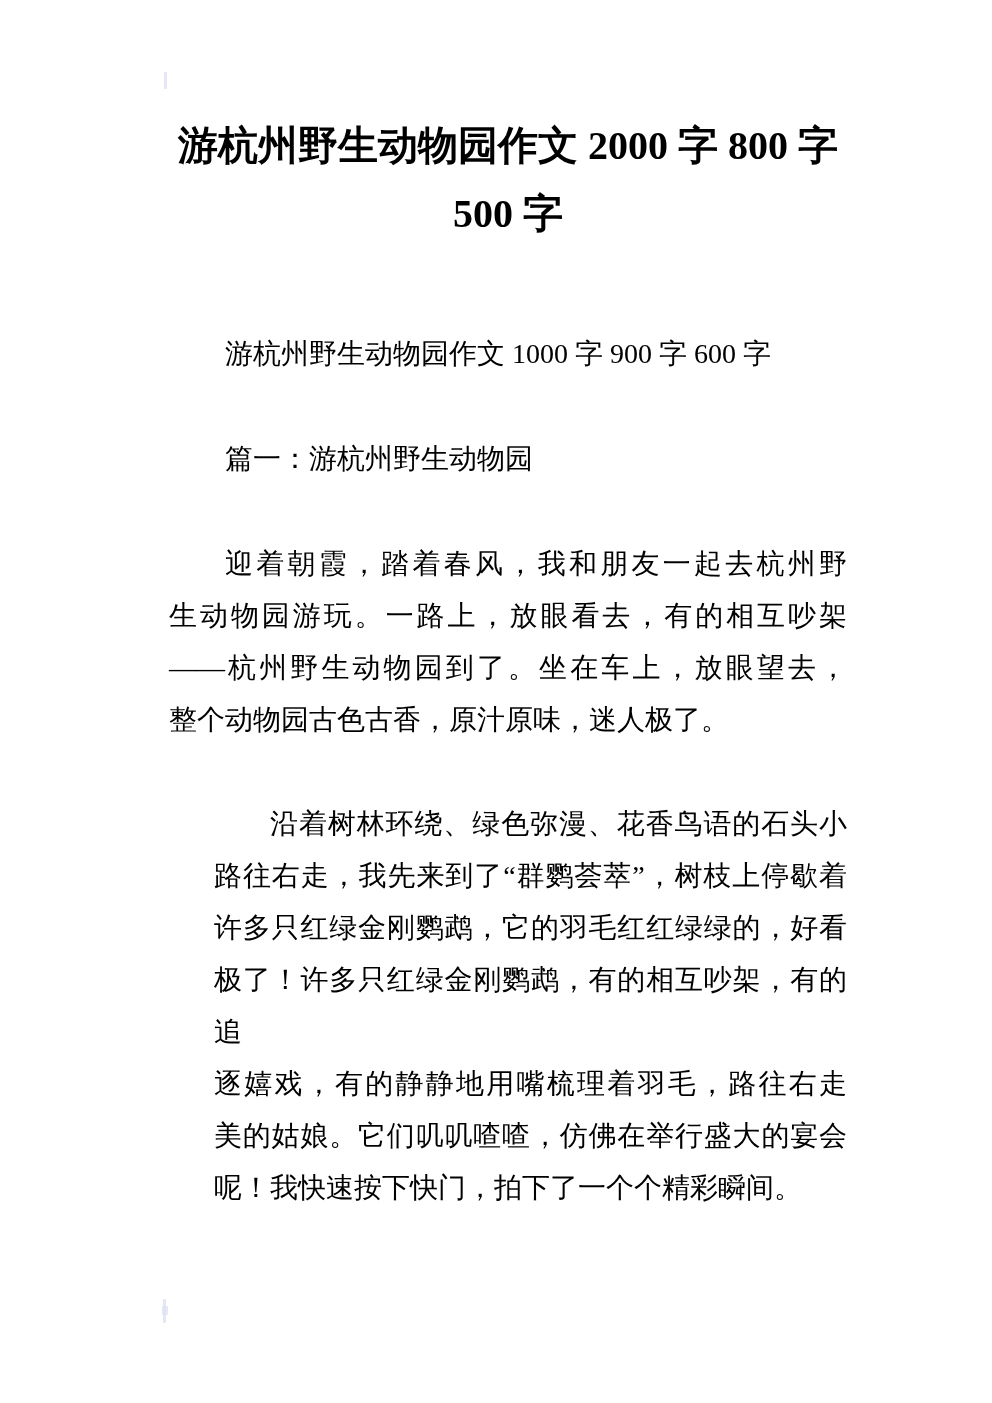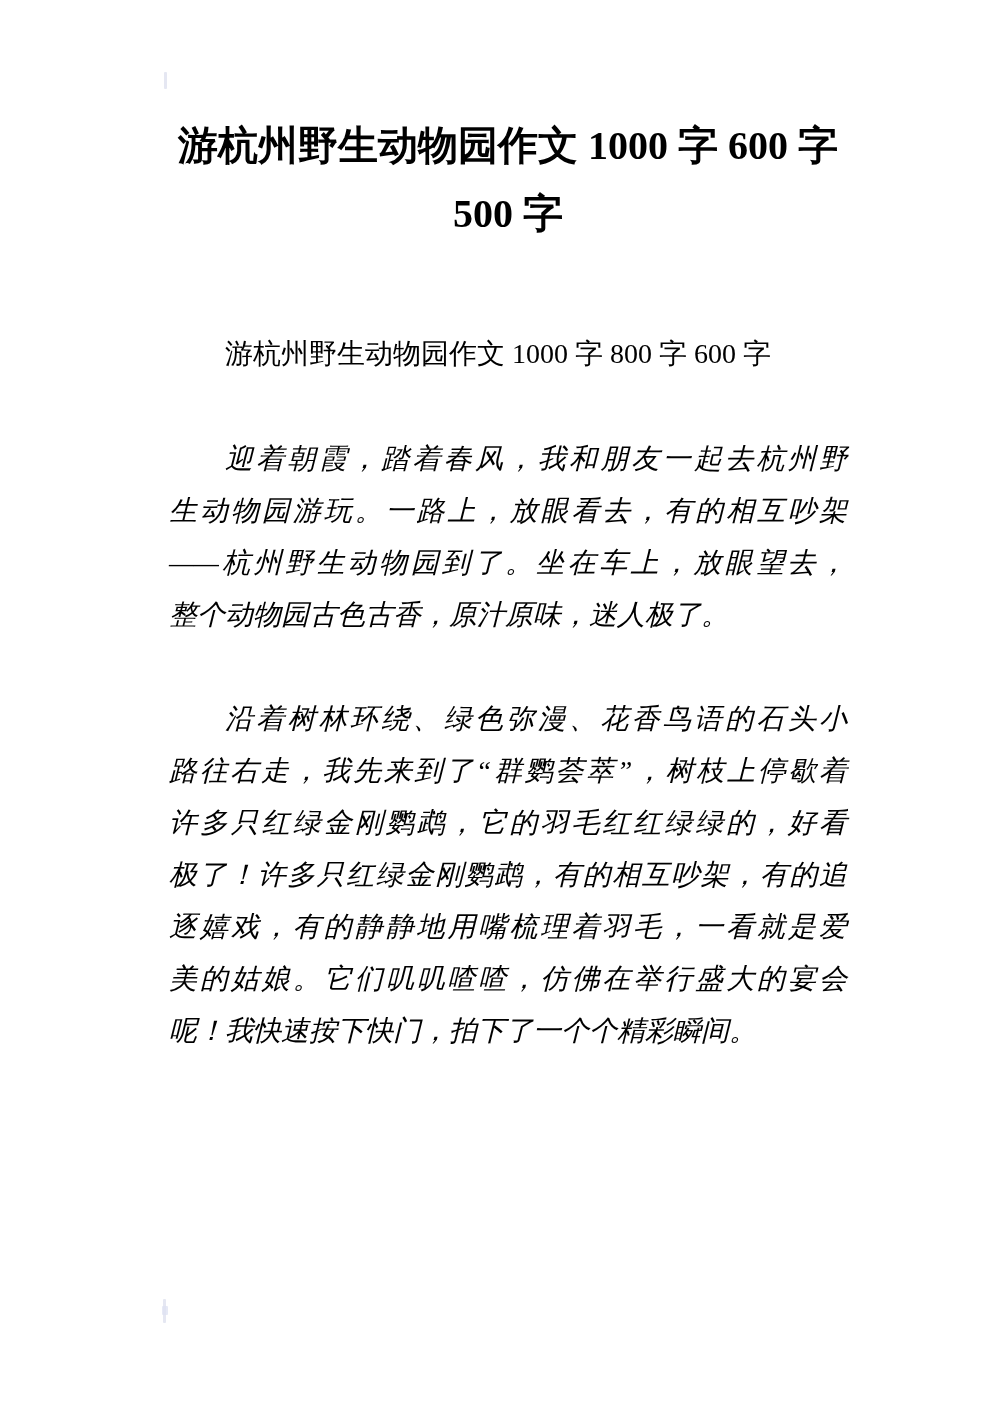--- a/index.html
+++ b/index.html
@@ -37,22 +37,22 @@
     margin-top: 53px;
     font-size: 28px;
     line-height: 52px;
     text-indent: 2em;
   }
   .para {
     font-size: 28px;
     line-height: 52px;
   }
   .para-1 { margin-top: 53px; }
-  .para-2 { margin-top: 52px; }
-  .line { display: block; white-space: nowrap; font-style: italic; }
+  .para-2 { margin-top: 52px; margin-left: 45px; }
+  .line { display: block; white-space: nowrap; }
   .line.first { text-indent: 2em; }
   .line:not(.last) {
     text-align: justify;
     text-align-last: justify;
     text-justify: inter-character;
     white-space: normal;
   }
   
   .artifact {
     position: absolute;
@@ -72,40 +72,41 @@
     background: rgba(222, 226, 242, 0.75);
     border-radius: 1px;
   }
 </style>
 </head>
 <body>
 
 <div class="doc">
 
   <h1 class="title">
-    <span class="tline">游杭州野生动物园作文 1000 字 600 字</span>
+    <span class="tline">游杭州野生动物园作文 2000 字 800 字</span>
     <span class="tline">500 字</span>
   </h1>
 
-  <div class="subtitle">游杭州野生动物园作文 1000 字 800 字 600 字</div>
+  <div class="subtitle">游杭州野生动物园作文 1000 字 900 字 600 字</div>
 
+  <div class="section">篇一：游杭州野生动物园</div>
 
   <div class="para para-1">
       <div class="line first">迎着朝霞，踏着春风，我和朋友一起去杭州野</div>
       <div class="line">生动物园游玩。一路上，放眼看去，有的相互吵架</div>
       <div class="line">——杭州野生动物园到了。坐在车上，放眼望去，</div>
       <div class="line last">整个动物园古色古香，原汁原味，迷人极了。</div>
     </div>
 
   <div class="para para-2">
       <div class="line first">沿着树林环绕、绿色弥漫、花香鸟语的石头小</div>
       <div class="line">路往右走，我先来到了“群鹦荟萃”，树枝上停歇着</div>
       <div class="line">许多只红绿金刚鹦鹉，它的羽毛红红绿绿的，好看</div>
       <div class="line">极了！许多只红绿金刚鹦鹉，有的相互吵架，有的追</div>
-      <div class="line">逐嬉戏，有的静静地用嘴梳理着羽毛，一看就是爱</div>
+      <div class="line">逐嬉戏，有的静静地用嘴梳理着羽毛，路往右走</div>
       <div class="line">美的姑娘。它们叽叽喳喳，仿佛在举行盛大的宴会</div>
       <div class="line last">呢！我快速按下快门，拍下了一个个精彩瞬间。</div>
     </div>
 
 </div>
 
 <div class="artifact artifact-top"></div>
 <div class="artifact artifact-bottom"></div>
 
 </body></html>

